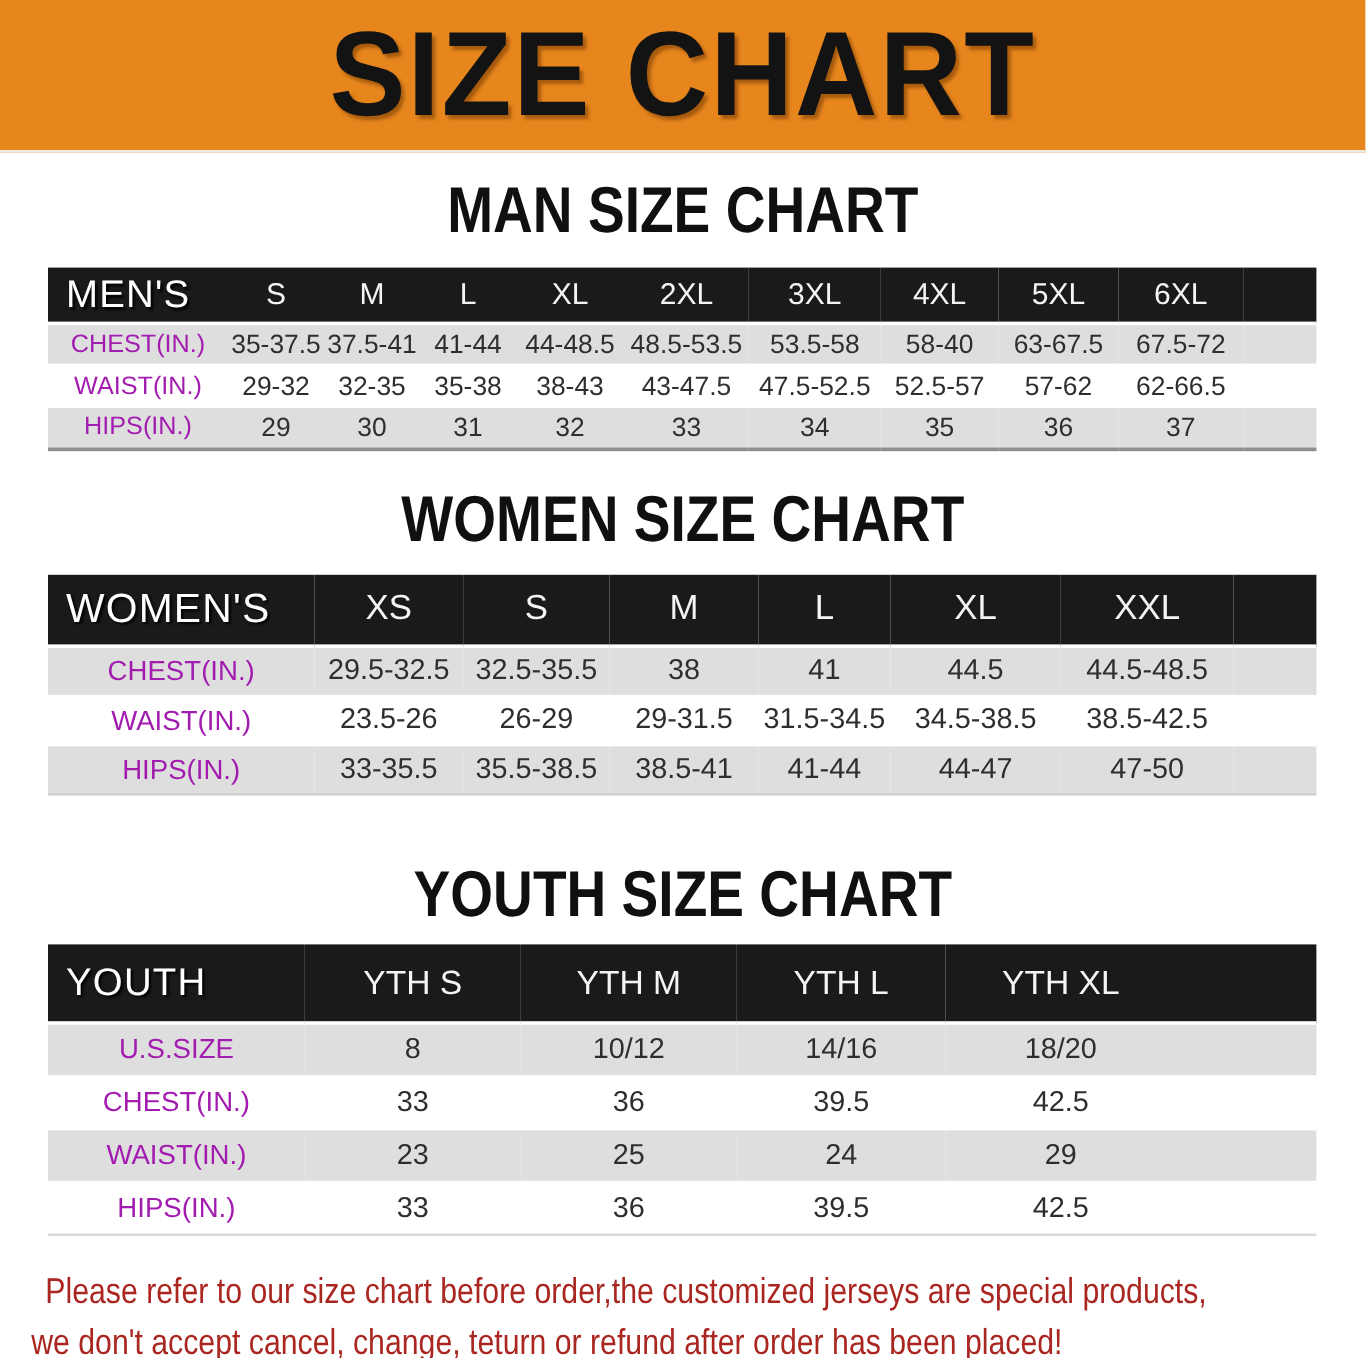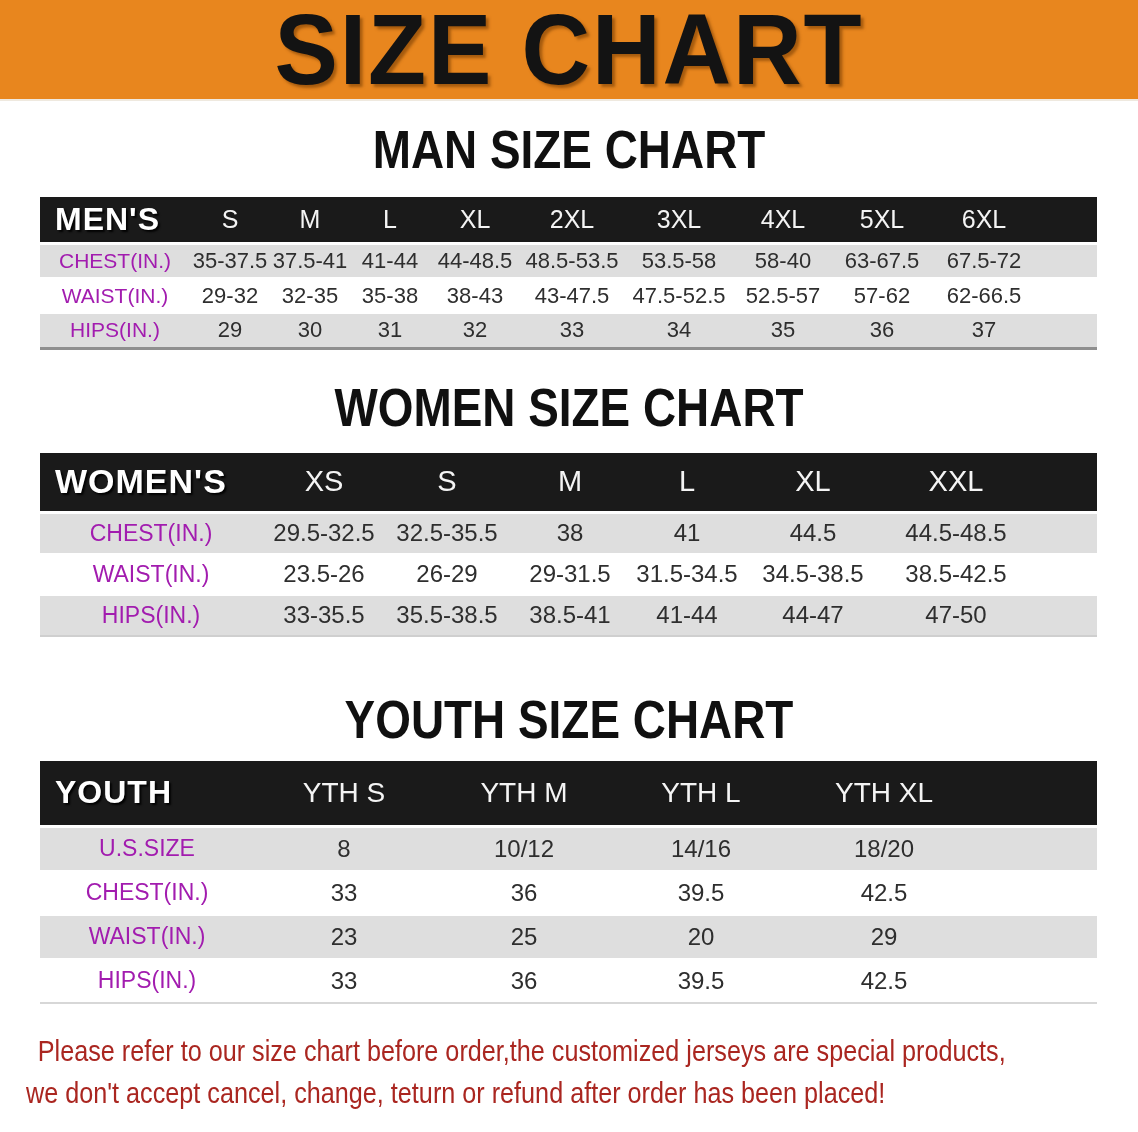--- a/index.html
+++ b/index.html
@@ -10,21 +10,21 @@
   }
   *{margin:0;padding:0;box-sizing:border-box;}
   html,body{background:#ffffff;}
   body{
     width:1138px;height:1132px;overflow:hidden;
     font-family:"Liberation Sans","DejaVu Sans",sans-serif;
     color:#222;
   }
   
   .banner{
-    width:1138px;height:101px;background:var(--banner-bg);
+    width:1138px;height:127px;background:var(--banner-bg);
     display:flex;align-items:center;justify-content:center;
     border-bottom:2px solid #efe9df;
   }
   .banner-text{
     display:inline-block;font-weight:bold;font-size:100px;line-height:101px;
     color:#131313;letter-spacing:2px;
     transform:scaleX(0.95);transform-origin:center;
     text-shadow:3px 3px 3px rgba(110,55,0,0.55);
     white-space:nowrap;
   }
@@ -42,21 +42,21 @@
     width:1057px;margin-left:40px;border-collapse:collapse;table-layout:fixed;
   }
   #sec-man table.size-table{margin-top:22px;}
   #sec-women table.size-table{margin-top:20px;}
   #sec-youth table.size-table{margin-top:16px;}
   table.size-table thead tr{
     background:var(--header-bar);
     border-bottom:3px solid #ffffff;
   }
   th.lbl{
-    color:#fff;font-weight:bold;text-align:left;padding-left:15px;
+    color:#fff;font-weight:normal;text-align:left;padding-left:15px;
     letter-spacing:1px;white-space:nowrap;
     text-shadow:2px 2px 2px rgba(0,0,0,0.9);
   }
   th.col{color:#f4f4f4;font-weight:normal;text-align:center;white-space:nowrap;}
   td.rl{text-align:center;color:#a21caf;white-space:nowrap;}
   td.val{text-align:center;color:#2e2e2e;white-space:nowrap;}
   tbody tr.gray{background:var(--row-gray);border-top:2px solid #fff;border-bottom:2px solid #fff;}
   tbody tr.white{background:#ffffff;}
   
   .t-men thead tr{height:46px}   .t-men tbody tr{height:35px}
@@ -262,21 +262,21 @@
           <td class="val">33</td>
           <td class="val">36</td>
           <td class="val">39.5</td>
           <td class="val">42.5</td>
           <td class="val"></td>
         </tr>
         <tr class="gray">
           <td class="rl">WAIST(IN.)</td>
           <td class="val">23</td>
           <td class="val">25</td>
-          <td class="val">20</td>
+          <td class="val">24</td>
           <td class="val">29</td>
           <td class="val"></td>
         </tr>
         <tr class="white">
           <td class="rl">HIPS(IN.)</td>
           <td class="val">33</td>
           <td class="val">36</td>
           <td class="val">39.5</td>
           <td class="val">42.5</td>
           <td class="val"></td>

